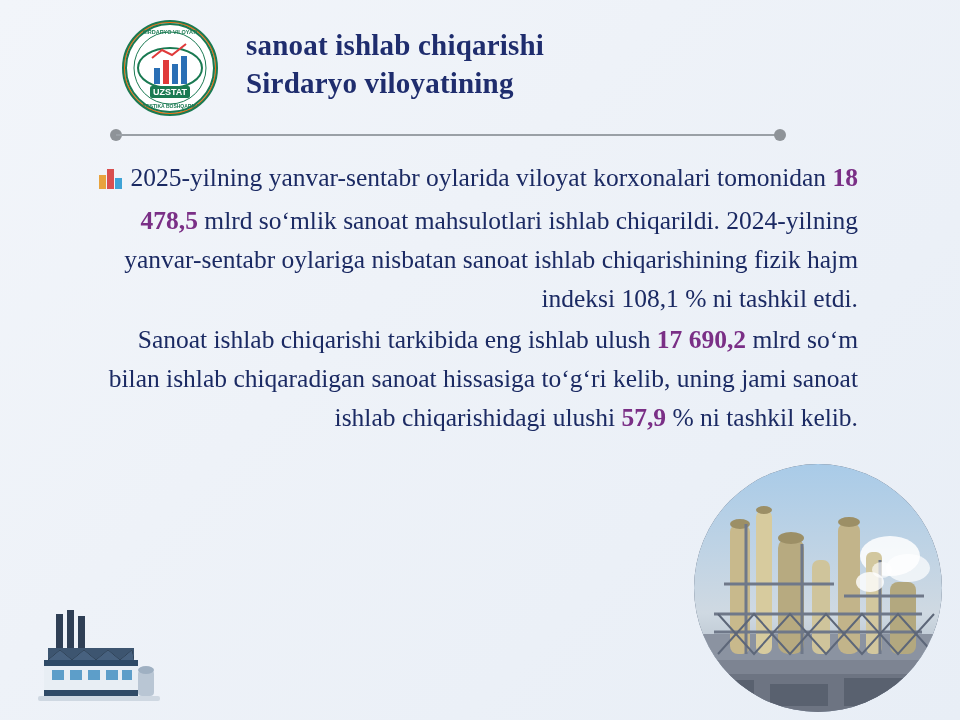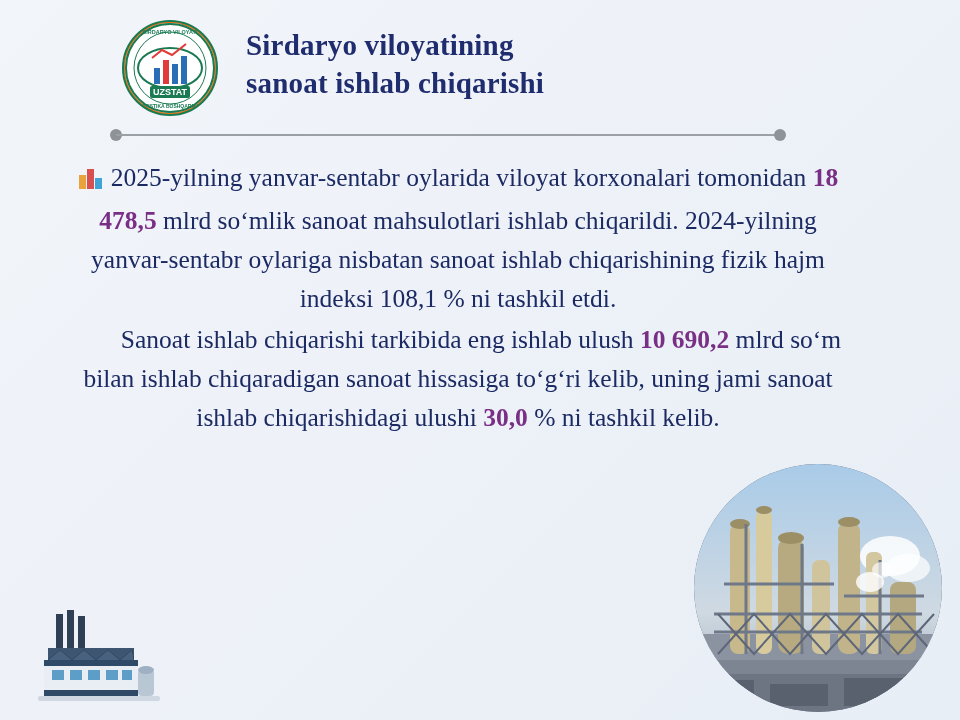--- a/index.html
+++ b/index.html
@@ -79,21 +79,21 @@
 
   
   .content {
     position: absolute;
     left: 58px;
     top: 158px;
     width: 800px;
     color: #1b2a63;
     font-size: 25.5px;
     line-height: 39px;
-    text-align: center;
+    text-align: right;
   }
   .para { margin: 0; }
   .para.second {
     text-indent: 46px;
     margin-top: 2px;
   }
   .hl {
     color: #7a2f86;
     font-weight: bold;
   }
@@ -139,22 +139,22 @@
       <rect x="57" y="34" width="6" height="28" fill="#2a6fb5"></rect>
       <path d="M28 36 L38 28 L48 33 L62 22" fill="none" stroke="#e03a3a" stroke-width="2"></path>
       <rect x="26" y="64" width="40" height="12" rx="2" fill="#1a7a52"></rect>
       <text x="46" y="73" font-family="'Liberation Sans', sans-serif" font-size="9" font-weight="bold" fill="#ffffff" text-anchor="middle">UZSTAT</text>
       <text x="46" y="12" font-family="'Liberation Sans', sans-serif" font-size="5.5" font-weight="bold" fill="#1a7a52" text-anchor="middle">SIRDARYO VILOYATI</text>
       <text x="46" y="86" font-family="'Liberation Sans', sans-serif" font-size="5" font-weight="bold" fill="#1a7a52" text-anchor="middle">STATISTIKA BOSHQARMASI</text>
     </svg>
   </div>
 
   <div class="title">
+    <span class="line">sanoat ishlab chiqarishi</span>
     <span class="line">Sirdaryo viloyatining</span>
-    <span class="line">sanoat ishlab chiqarishi</span>
   </div>
 </div>
 
 <div class="divider">
   <div class="cap left"></div>
   <div class="bar"></div>
   <div class="cap right"></div>
 </div>
 
 <div class="content">
@@ -163,21 +163,21 @@
     <span class="bullet-icon">
       <svg width="26" height="24" viewBox="0 0 26 24" aria-hidden="true">
         <rect x="1" y="9" width="7" height="14" fill="#e8a33d"></rect>
         <rect x="9" y="3" width="7" height="20" fill="#d94f4f"></rect>
         <rect x="17" y="12" width="7" height="11" fill="#3fa3d6"></rect>
       </svg>
     </span><span>2025-yilning yanvar-sentabr oylarida viloyat korxonalari tomonidan </span><span class="hl">18 478,5</span><span> mlrd so‘mlik sanoat mahsulotlari ishlab chiqarildi. 2024-yilning yanvar-sentabr oylariga nisbatan sanoat ishlab chiqarishining fizik hajm indeksi 108,1 % ni tashkil etdi.</span>
   </p>
 
   <p class="para second">
-    <span>Sanoat ishlab chiqarishi tarkibida eng ishlab ulush </span><span class="hl">10 690,2</span><span> mlrd so‘m bilan ishlab chiqaradigan sanoat hissasiga to‘g‘ri kelib, uning jami sanoat ishlab chiqarishidagi ulushi </span><span class="hl">30,0</span><span> % ni tashkil kelib.</span>
+    <span>Sanoat ishlab chiqarishi tarkibida eng ishlab ulush </span><span class="hl">17 690,2</span><span> mlrd so‘m bilan ishlab chiqaradigan sanoat hissasiga to‘g‘ri kelib, uning jami sanoat ishlab chiqarishidagi ulushi </span><span class="hl">57,9</span><span> % ni tashkil kelib.</span>
   </p>
 </div>
 
 <div class="photo">
   <svg width="248" height="248" viewBox="0 0 248 248" aria-hidden="true">
     <defs>
       <clipPath id="circ">
           <circle cx="124" cy="124" r="124"></circle>
         </clipPath>
       <linearGradient id="sky" x1="0" y1="0" x2="0" y2="1">

